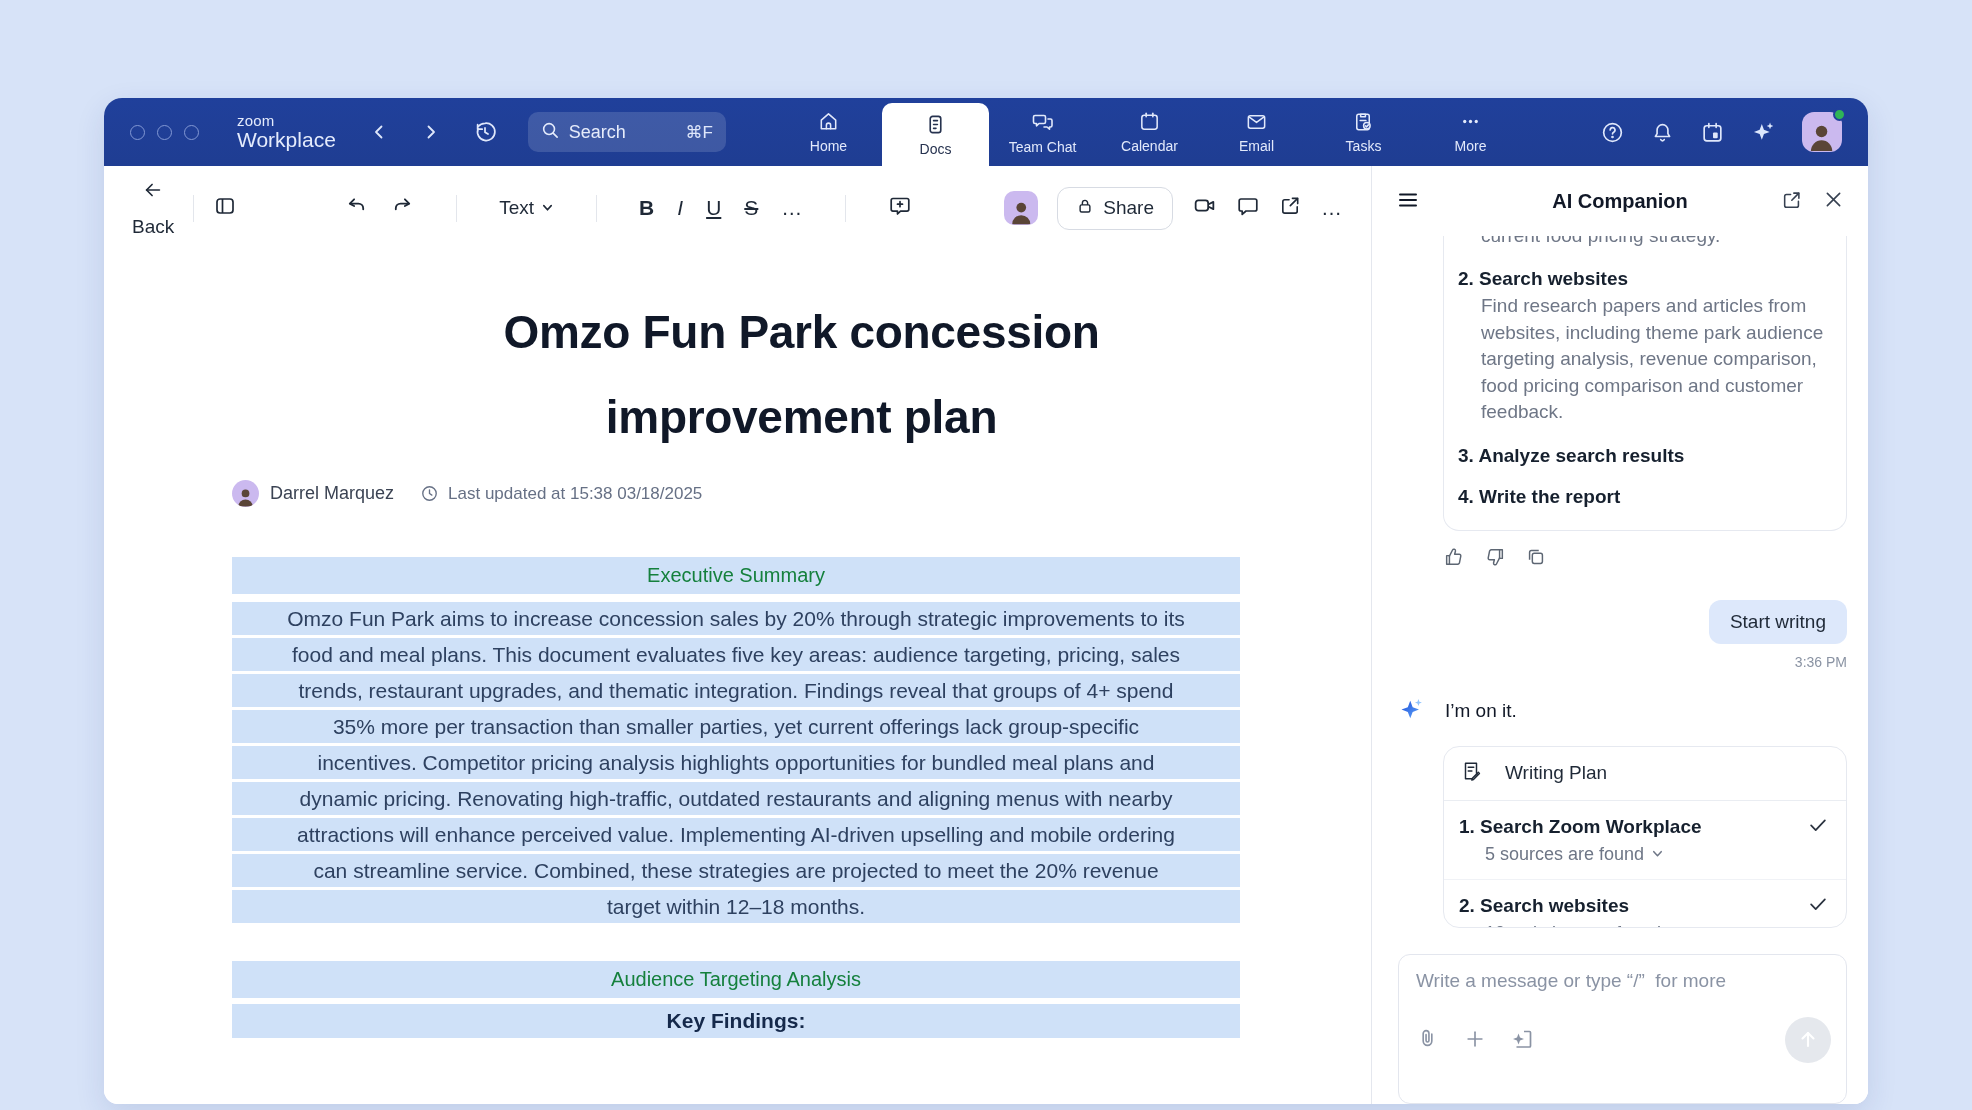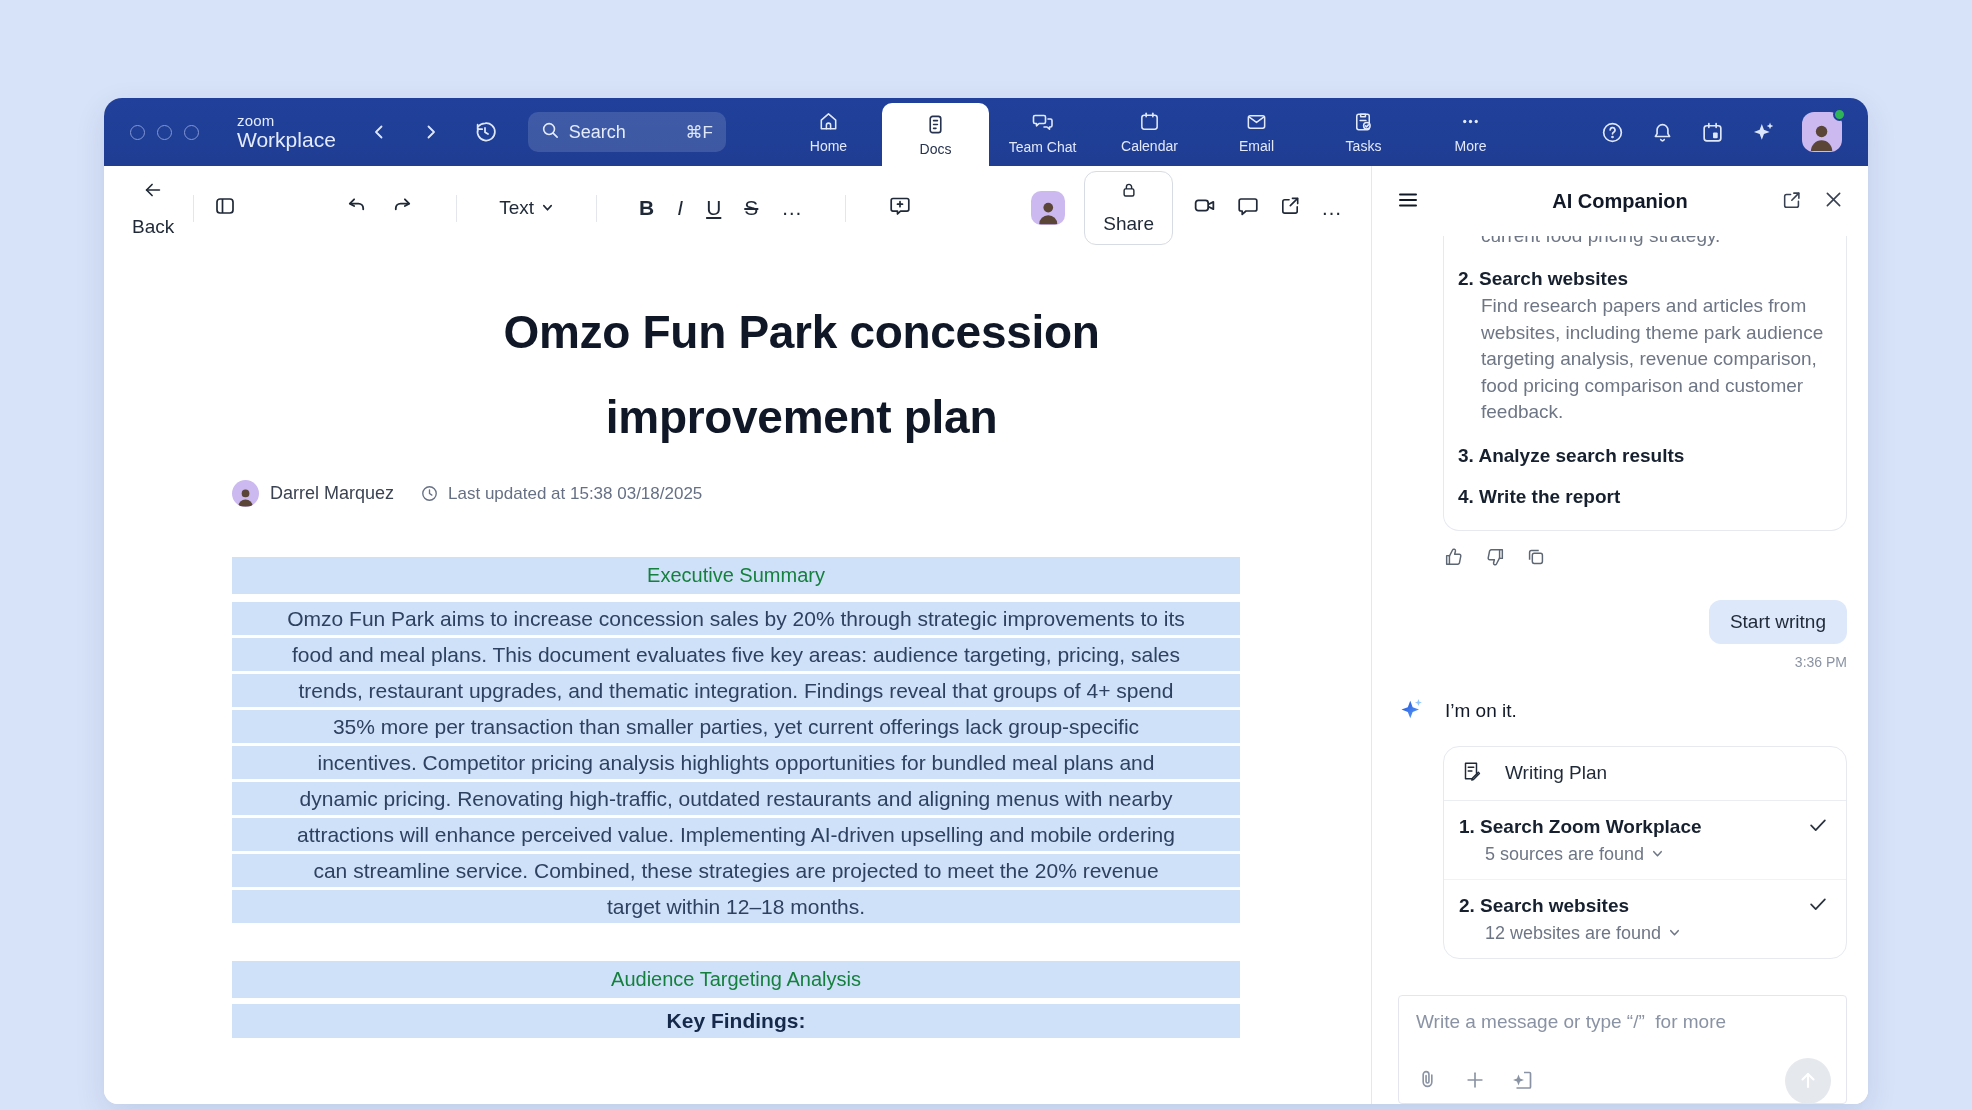--- a/index.html
+++ b/index.html
@@ -74,21 +74,21 @@
   .fmt { font-size:21px; background:none; border:none; color:#1f2937; font-family:inherit; cursor:pointer; }
   .fmt.bold { font-weight:700; }
   .fmt.italic { font-style:italic; }
   .fmt.underline { text-decoration:underline; }
   .fmt.strike { text-decoration:line-through; }
   .ellipsis-btn { font-size:21px; letter-spacing:1px; background:none; border:none; color:#1f2937; cursor:pointer; }
   .text-drop { display:flex; align-items:center; gap:7px; font-size:19px; background:none; border:none; color:#1f2937; font-family:inherit; cursor:pointer; }
   .avatar-circ-sm { width:34px; height:34px; border-radius:10px; background:#cbb9ef; overflow:hidden; display:flex; align-items:flex-end; justify-content:center; border:none; cursor:pointer; }
   .share-pill {
     display:flex; align-items:center; gap:9px; border:1px solid #d7dbe3; border-radius:12px;
-    padding:9px 18px; font-size:19px; color:#1f2937; background:#fff; font-family:inherit; cursor:pointer;flex-direction:column;
+    padding:9px 18px; font-size:19px; color:#1f2937; background:#fff; font-family:inherit; cursor:pointer;
   }
   
   .doc-body { padding:40px 0 0 128px; flex:1; overflow:hidden;text-align:center; }
   .doc-title { font-size:46px; font-weight:700; color:#101828; line-height:85px; letter-spacing:-.3px; }
   .doc-meta { display:flex; align-items:center; margin-top:20px; color:#5d6575; }
   .avatar-circ-xs { width:27px; height:27px; border-radius:50%; background:#cbb9ef; overflow:hidden; display:flex; align-items:flex-end; justify-content:center; }
   .author-name { font-size:18px; color:#3b4353; font-weight:500; margin-left:11px; }
   .meta-clock { margin-left:26px; display:flex; align-items:center; color:#667085; }
   .updated { font-size:17px; color:#667085; margin-left:9px; }
   .hl { background:#cfe1f8; width:1008px; }
@@ -122,22 +122,22 @@
   .ai-ack { font-size:19px; color:#111827; }
   .plan-card { margin-left:45px; margin-top:19px; border:1px solid #e6e9f0; border-radius:16px; overflow:hidden; }
   .plan-header { display:flex; align-items:center; gap:23px; padding:13px 16px; border-bottom:1px solid #eaedf2; font-size:19px; color:#1f2937; }
   .plan-step { padding:13px 17px 14px 15px; }
   .plan-step + .plan-step { border-top:1px solid #f0f2f6; }
   .step-top { display:flex; align-items:center; justify-content:space-between; }
   .step-title { font-size:19px; font-weight:700; color:#16202e; }
   .step-sub { display:flex; align-items:center; gap:7px; font-size:18px; color:#6e7686; margin:4px 0 0 26px; }
   @keyframes spin { to { transform:rotate(360deg); } }
   .input-box {
-    flex:0 0 auto; margin:26px 21px 0 26px; border:1px solid #e3e6ee; border-radius:4px;
-    height:109px; padding:15px 17px 0; position:relative;
+    flex:0 0 auto; margin:26px 21px 0 26px; border:1px solid #e3e6ee; border-radius:12px;
+    height:150px; padding:15px 17px 0; position:relative;
   }
   .input-box input {
     width:100%; border:none; outline:none; font-size:19px; color:#1f2937; font-family:inherit; background:transparent;
   }
   .input-box input::placeholder { color:#8a93a4; opacity:1; }
   .input-actions { position:absolute; left:17px; right:15px; top:62px; display:flex; align-items:center; gap:25px; color:#8a93a4; }
   .in-btn { background:none; border:none; color:#8a93a4; cursor:pointer; display:flex; }
   .send-btn {
     margin-left:auto; width:46px; height:46px; border-radius:50%; background:#e5e8ed;
     border:none; cursor:pointer; display:flex; align-items:center; justify-content:center; color:#fff;

